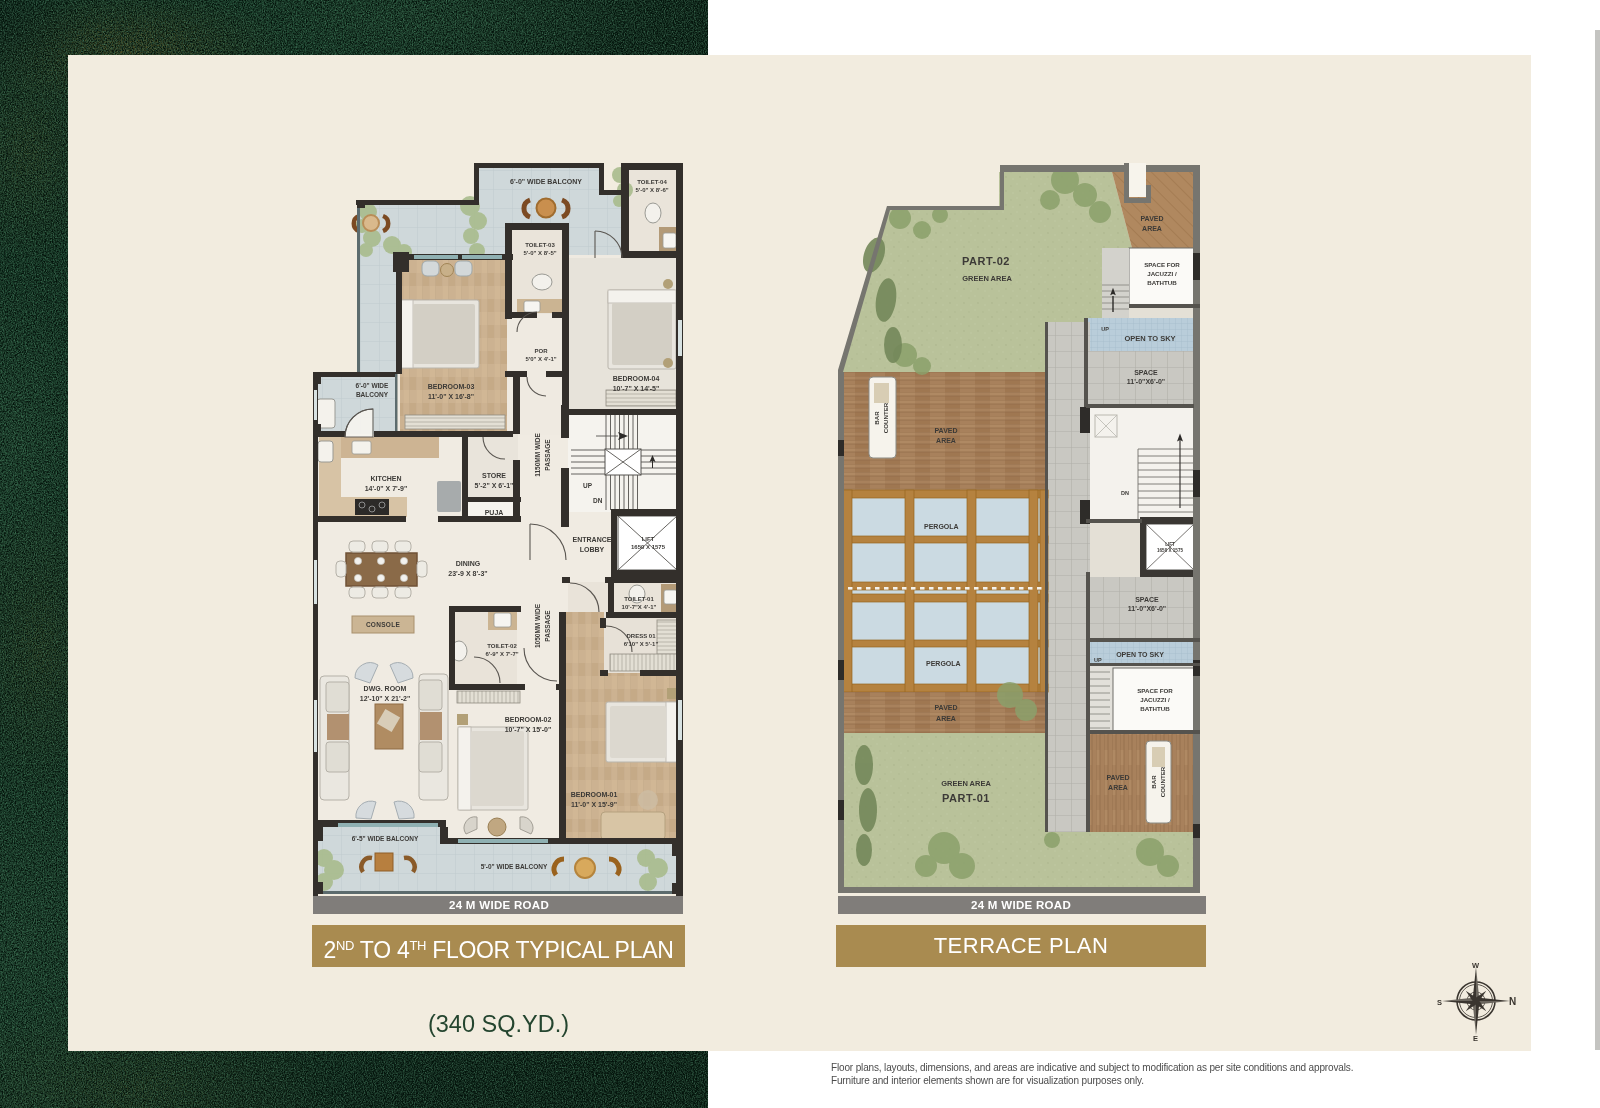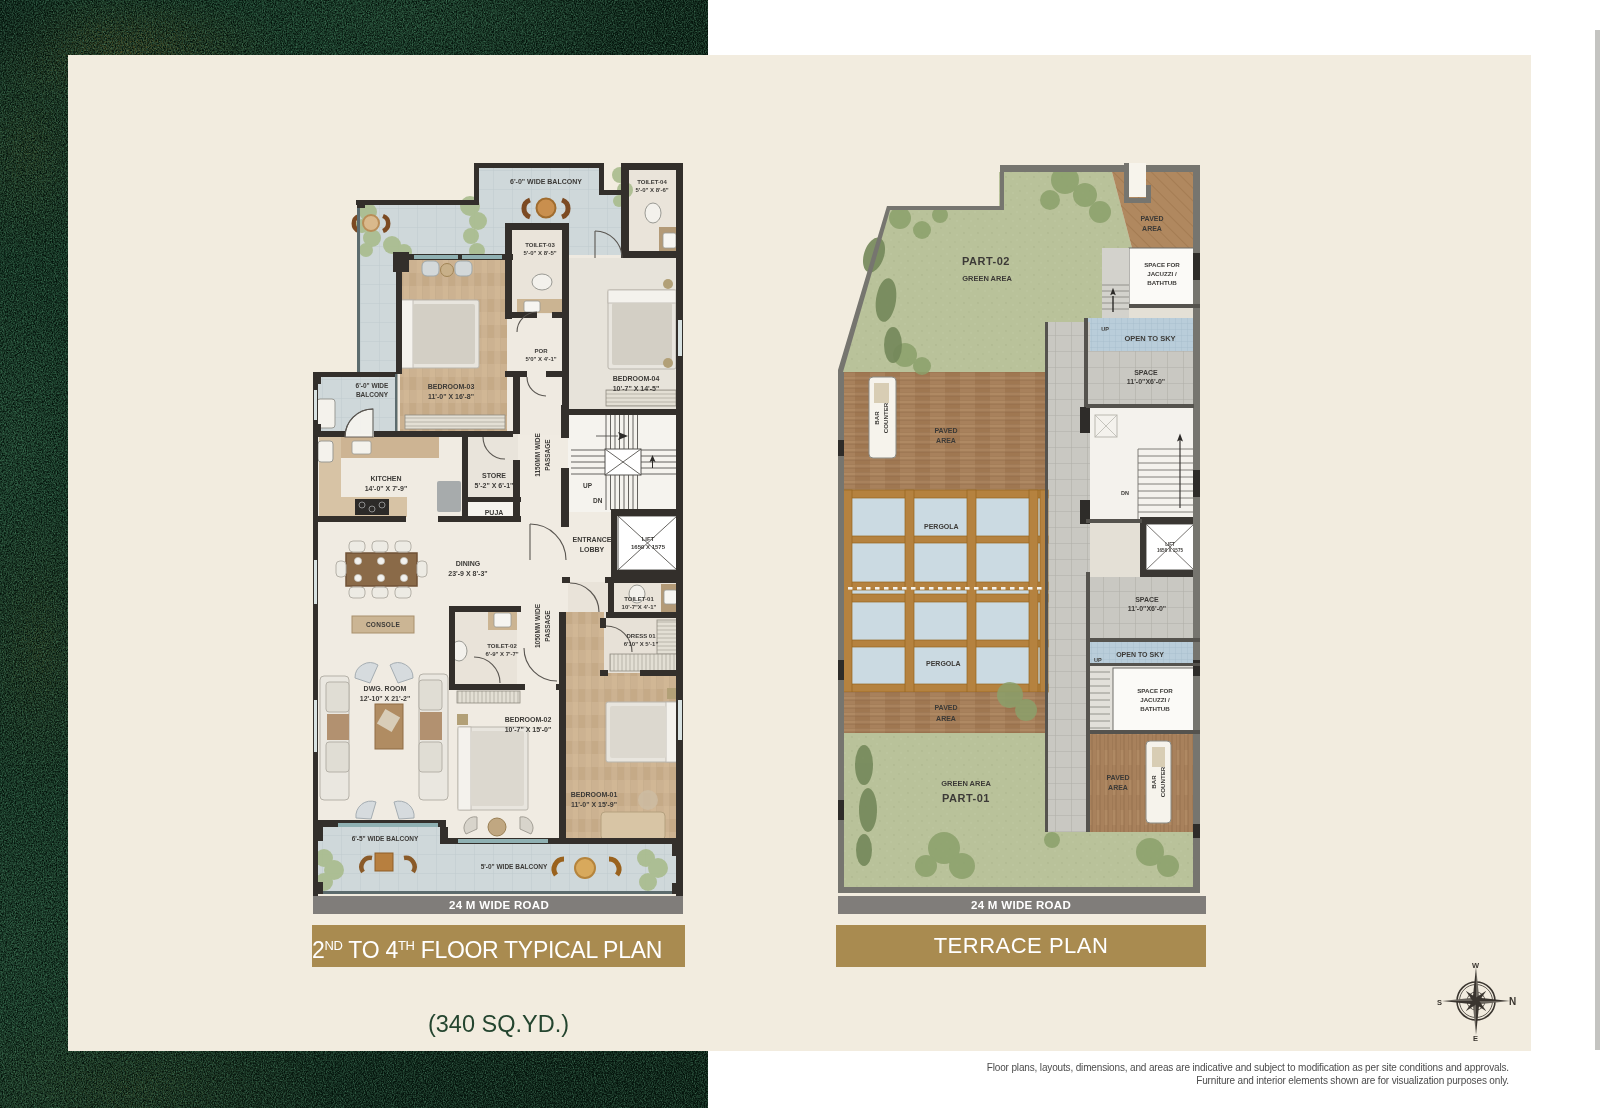--- a/index.html
+++ b/index.html
@@ -853,21 +853,21 @@
 
 <rect x="838" y="896" width="368" height="18" fill="#807d7a"></rect>
 
 <text x="1021" y="909" font-size="11.5" font-weight="bold" fill="#ffffff" text-anchor="middle" font-family="Liberation Sans, sans-serif" letter-spacing="0.3">24 M WIDE ROAD</text>
 
 </svg>
 </div>
 
 <div class="abs" style="left:312px;top:925px;width:373px;height:42px;background:#a98b50;"></div>
 
-<div class="abs" style="left:312px;top:925px;width:373px;height:42px;line-height:42px;text-align:left;color:#ffffff;font-size:23px;letter-spacing:-0.3px;white-space:nowrap;">2<span style="font-size:13px;vertical-align:8px;">ND</span> TO 4<span style="font-size:13px;vertical-align:8px;">TH</span> FLOOR TYPICAL PLAN</div>
+<div class="abs" style="left:312px;top:925px;width:373px;height:42px;line-height:42px;text-align:center;color:#ffffff;font-size:23px;letter-spacing:-0.3px;white-space:nowrap;">2<span style="font-size:13px;vertical-align:8px;">ND</span> TO 4<span style="font-size:13px;vertical-align:8px;">TH</span> FLOOR TYPICAL PLAN</div>
 
 <div class="abs" style="left:312px;top:969px;width:373px;height:30px;line-height:30px;text-align:center;color:#24452f;font-size:23.5px;margin-top:40px;">(340 SQ.YD.)</div>
 
 <div class="abs" style="left:836px;top:925px;width:370px;height:42px;background:#a98b50;"></div>
 
 <div class="abs" style="left:836px;top:925px;width:370px;height:56px;line-height:42px;text-align:center;color:#ffffff;font-size:22px;letter-spacing:0.5px;">TERRACE PLAN</div>
 
 <div class="abs" style="left:1435px;top:960px;width:82px;height:82px;">
 <svg width="82" height="82" viewBox="-41 -41 82 82">
   <g stroke="#3a352f" fill="none">
@@ -892,13 +892,13 @@
       <use href="#cpd" transform="rotate(270)"></use>
     </g>
     <text x="33" y="4" font-size="10" font-weight="bold" fill="#3a352f">N</text>
     <text x="-39" y="3.5" font-size="7.5" font-weight="bold" fill="#3a352f">S</text>
     <text x="-4" y="-33.5" font-size="7.5" font-weight="bold" fill="#3a352f">W</text>
     <text x="-3" y="40" font-size="7.5" font-weight="bold" fill="#3a352f">E</text>
   </g>
 </svg>
 </div>
 
-<div class="abs" style="left:809px;top:1062px;width:700px;text-align:right;color:#4c4c4c;font-size:10px;letter-spacing:-0.15px;line-height:12.5px;">Floor plans, layouts, dimensions, and areas are indicative and subject to modification as per site conditions and approvals.<br>Furniture and interior elements shown are for visualization purposes only.</div>
+<div class="abs" style="left:831px;top:1062px;width:700px;text-align:left;color:#4c4c4c;font-size:10px;letter-spacing:-0.15px;line-height:12.5px;">Floor plans, layouts, dimensions, and areas are indicative and subject to modification as per site conditions and approvals.<br>Furniture and interior elements shown are for visualization purposes only.</div>
 
 </body></html>

